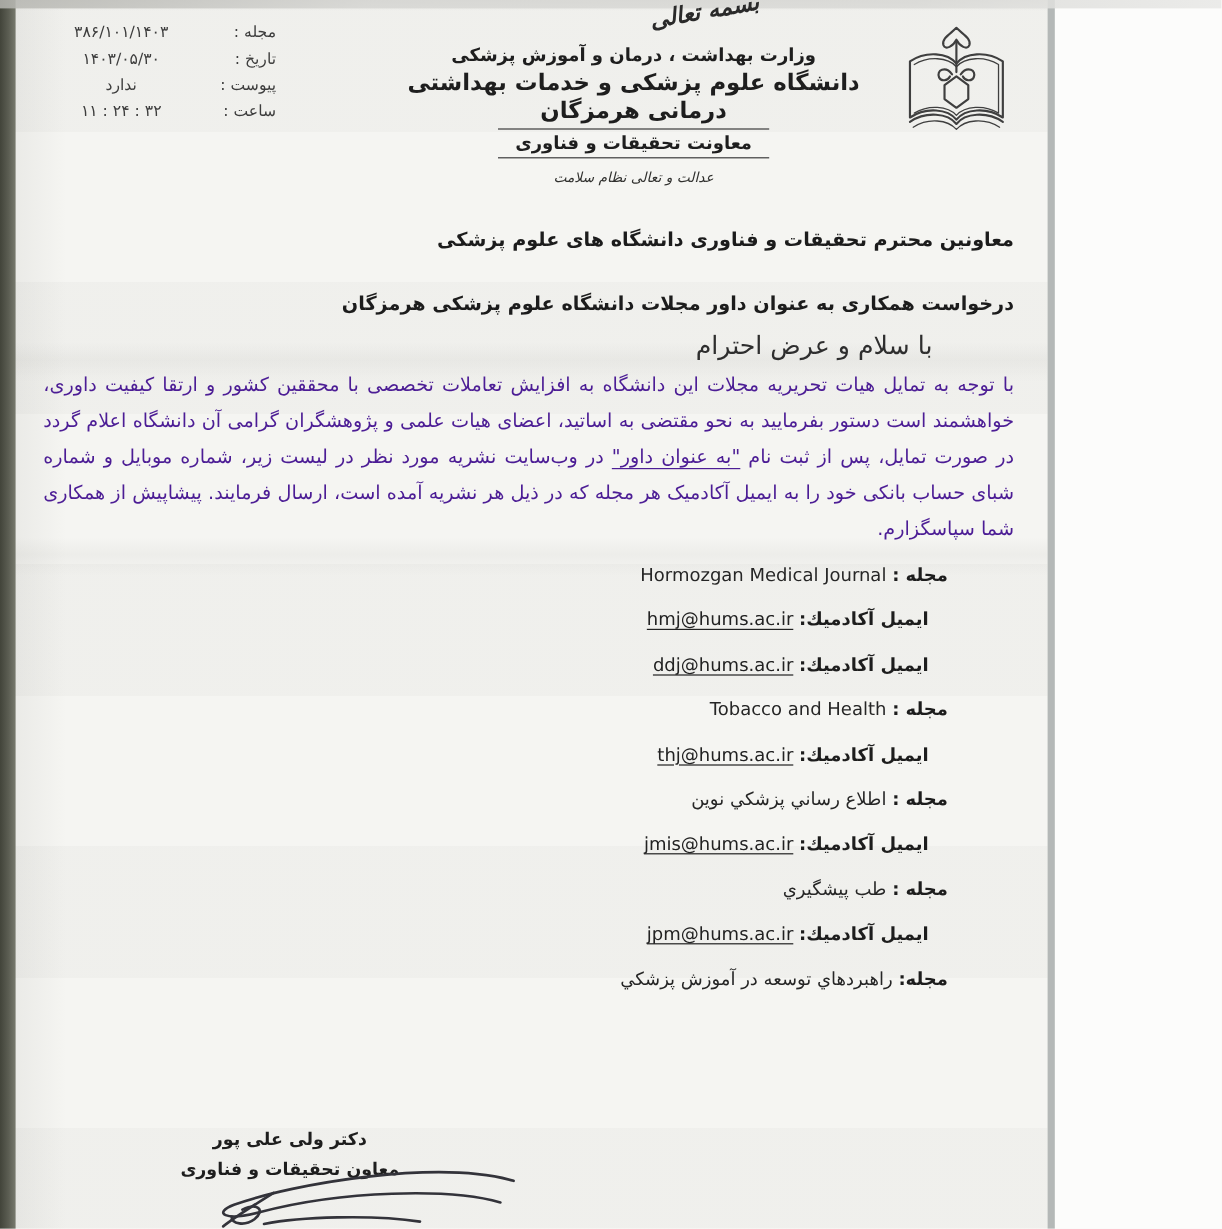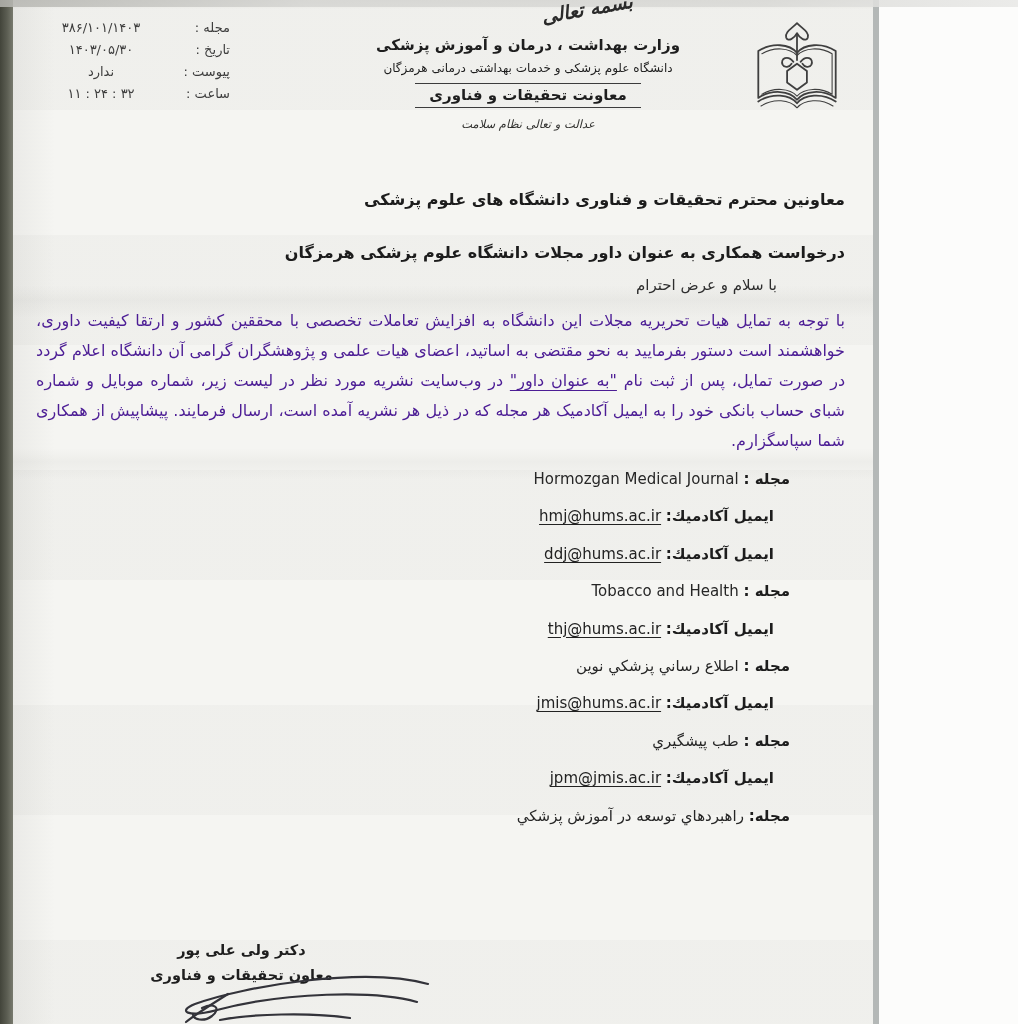--- a/index.html
+++ b/index.html
@@ -37,36 +37,36 @@
   .meta-value { text-align:center; direction:ltr; }
 
   
   .header-center { position:absolute; top:8px; right:290px; width:400px; text-align:center; color:#1e1e1e; }
   .bismillah {
     display:inline-block; font-family:"DejaVu Serif", serif; font-style:italic;
     font-size:19px; font-weight:bold; transform:rotate(-10deg) translateX(60px);
     margin-bottom:4px; color:#2a2a2a;
   }
   .ministry  { font-size:15px; font-weight:bold; line-height:23px; }
-  .university{ font-size:12px; font-weight:normal; line-height:23px; }
+  .university{ font-size:19px; font-weight:bold; line-height:23px; }
   .deputy-box{
     display:inline-block; margin-top:3px; padding:2px 14px 3px;
     border-top:1.6px solid #3c3c3c; border-bottom:1.6px solid #3c3c3c;
     font-size:15px; font-weight:bold;
   }
   .slogan { margin-top:9px; font-family:"DejaVu Serif", serif; font-style:italic; font-size:11.5px; color:#30302e; }
 
   
   .logo { position:absolute; top:20px; right:176px; width:90px; height:100px; }
   .logo svg { width:100%; height:100%; }
 
   
   .recipient  { position:absolute; top:190px; right:173px; font-size:16px; font-weight:bold; color:#1c1c1c; }
   .subject    { position:absolute; top:243px; right:173px; font-size:16px; font-weight:bold; color:#1c1c1c; }
-  .salutation { position:absolute; top:276px; right:241px; font-size:15px; color:#2e2e2e; }
+  .salutation { position:absolute; top:276px; right:241px; font-size:21px; color:#2e2e2e; }
   .paragraph  {
     position:absolute; top:306px; right:173px; left:36px;
     font-size:16px; line-height:30px; color:#4c1d95;
     text-align:justify; text-align-last:right;
   }
   .quote-underline { text-decoration:underline; text-underline-offset:4px; }
 
   
   .journals { position:absolute; top:461px; right:228px; text-align:right; font-size:15px; }
   .j-line   { height:37.4px; line-height:37.4px; white-space:nowrap; }
@@ -165,21 +165,21 @@
     <div class="j-line j-email-line">
       <span class="j-label">ايميل آكادميك:</span>
       <span class="j-email">jmis@hums.ac.ir</span>
     </div>
     <div class="j-line">
       <span class="j-label">مجله :</span>
       <span class="j-name">طب پيشگيري</span>
     </div>
     <div class="j-line j-email-line">
       <span class="j-label">ايميل آكادميك:</span>
-      <span class="j-email">jpm@jmis.ac.ir</span>
+      <span class="j-email">jpm@hums.ac.ir</span>
     </div>
     <div class="j-line">
       <span class="j-label">مجله:</span>
       <span class="j-name">راهبردهاي توسعه در آموزش پزشكي</span>
     </div>
   </div>
 
   <div class="sig-block">
     <div>دکتر ولی علی پور</div>
     <div>معاون تحقیقات و فناوری</div>

